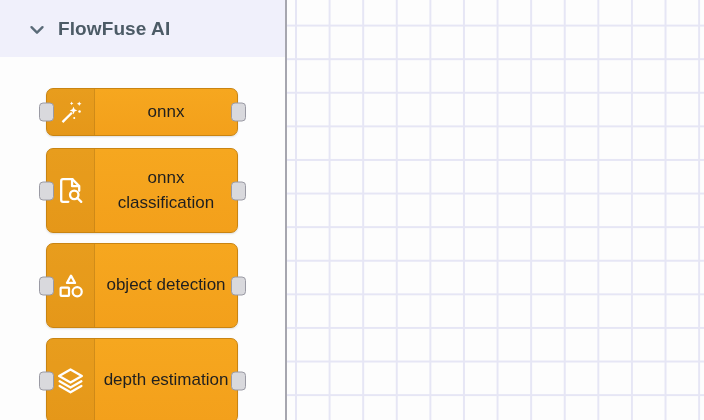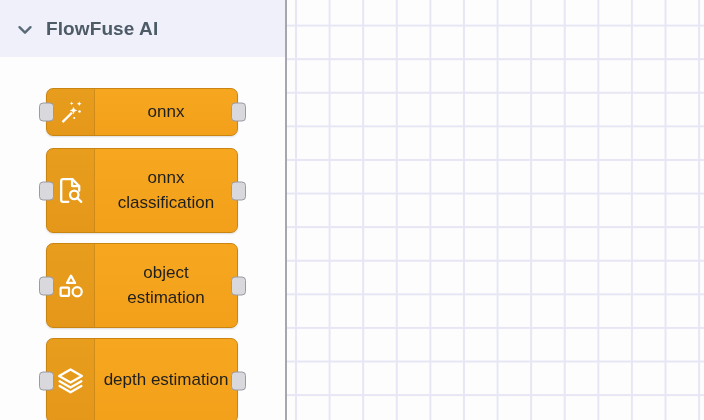--- a/index.html
+++ b/index.html
@@ -58,21 +58,21 @@
   .category-header {
     position: absolute;
     left: 0;
     top: 0;
     width: 285px;
     height: 57px;
     background: #f0f0fb;
     display: flex;
     align-items: center;
     box-sizing: border-box;
-    padding-left: 14px;
+    padding-left: 26px;
     cursor: pointer;
     user-select: none;
   }
 
   .chev {
     width: 22px;
     height: 22px;
     display: block;
     flex: 0 0 auto;
     margin-right: 10px;
@@ -210,21 +210,21 @@
 
       <div class="node node-h2" style="top:186px;">
         <span class="port port-in"></span>
         <div class="node-icon-cell">
           <svg viewBox="0 0 24 24" width="28" height="28" fill="none" stroke="#ffffff" stroke-width="1.9" stroke-linejoin="round">
             <path d="M12 3.1 L15.5 9.4 H8.5 Z"></path>
             <rect x="3.1" y="13.3" width="7.2" height="7.2" rx="0.7"></rect>
             <circle cx="17.3" cy="16.9" r="3.9"></circle>
           </svg>
         </div>
-        <div class="node-label">object estimation</div>
+        <div class="node-label">object detection</div>
         <span class="port port-out"></span>
       </div>
 
       <div class="node node-h2" style="top:281px;">
         <span class="port port-in"></span>
         <div class="node-icon-cell">
           <svg viewBox="0 0 24 24" width="29" height="29" fill="none" stroke="#ffffff" stroke-width="1.9" stroke-linecap="round" stroke-linejoin="round">
             <path d="M12 2.9 L21.4 8.3 L12 13.7 L2.6 8.3 Z"></path>
             <path d="M3.0 12.6 L12 17.8 L21.0 12.6"></path>
             <path d="M3.0 16.5 L12 21.7 L21.0 16.5"></path>

